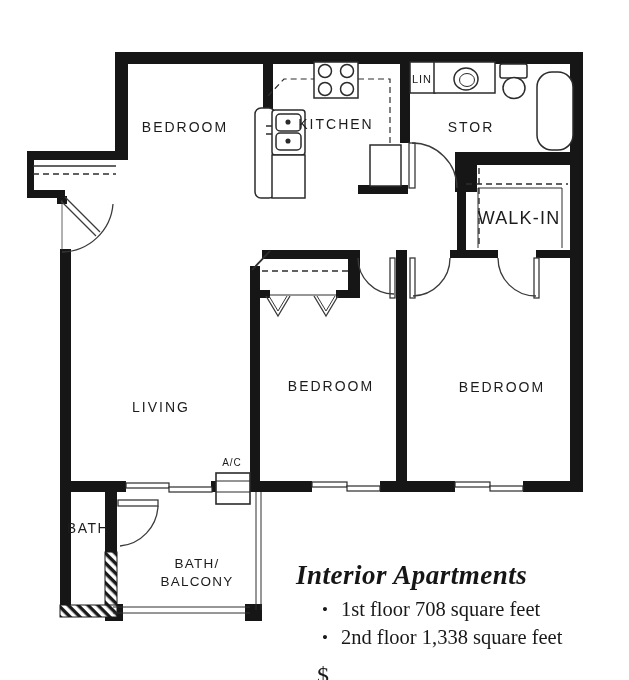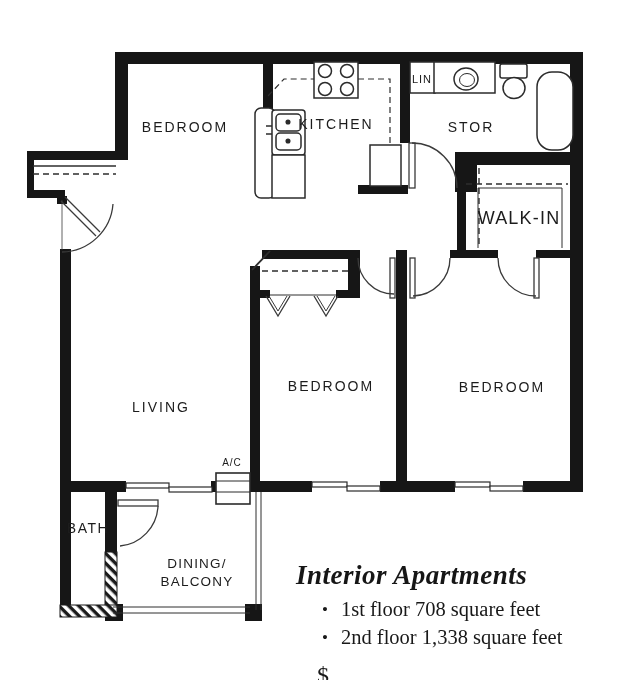--- a/index.html
+++ b/index.html
@@ -164,21 +164,21 @@
   <div class="lbl" style="left:336px;top:124px">KITCHEN</div>
   <div class="lbl" style="left:471px;top:127px">STOR</div>
   <div class="lbl small" style="left:422px;top:79px">LIN</div>
   <div class="lbl mid" style="left:519px;top:218px">WALK-IN</div>
   <div class="lbl" style="left:161px;top:407px">LIVING</div>
   <div class="lbl" style="left:331px;top:386px">BEDROOM</div>
   <div class="lbl" style="left:502px;top:387px">BEDROOM</div>
   <div class="lbl" style="left:88px;top:528px;letter-spacing:1.5px">BATH</div>
   <div class="lbl small" style="left:232px;top:462px;font-size:10px">A/C</div>
   <div class="patio-lbl" style="left:197px;top:573px">
-    <div>DINING/</div>
+    <div>BATH/</div>
     <div>BALCONY</div>
   </div>
 
   <div class="info">
     <div class="info-title">Interior Apartments</div>
     <div class="bullet-row" style="left:322px;top:562px">
       <span class="bullet-dot">•</span>
       <span>1st floor 708 square feet</span>
     </div>
     <div class="bullet-row" style="left:322px;top:590px">

